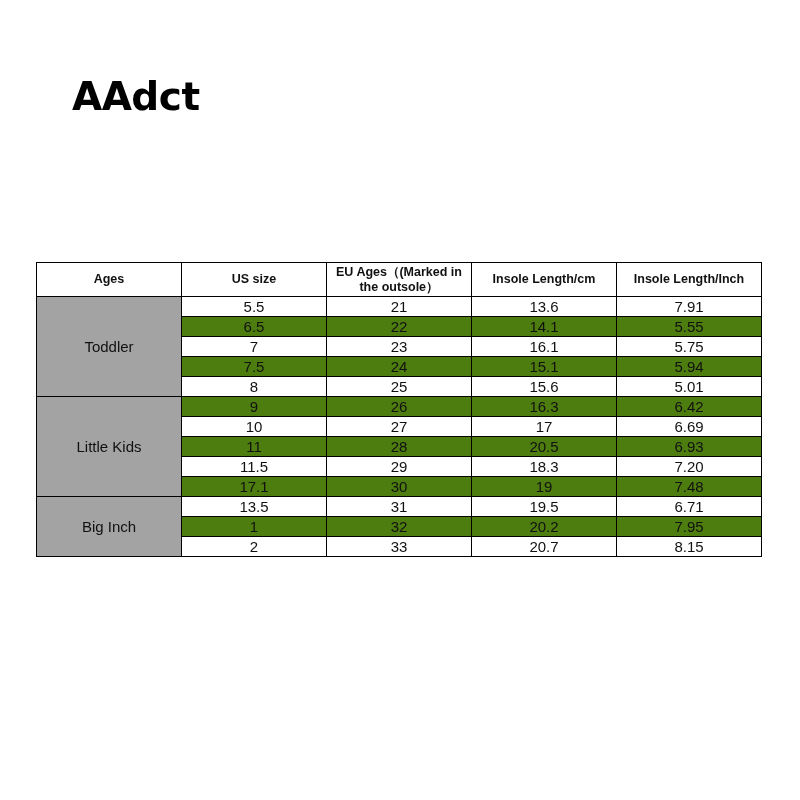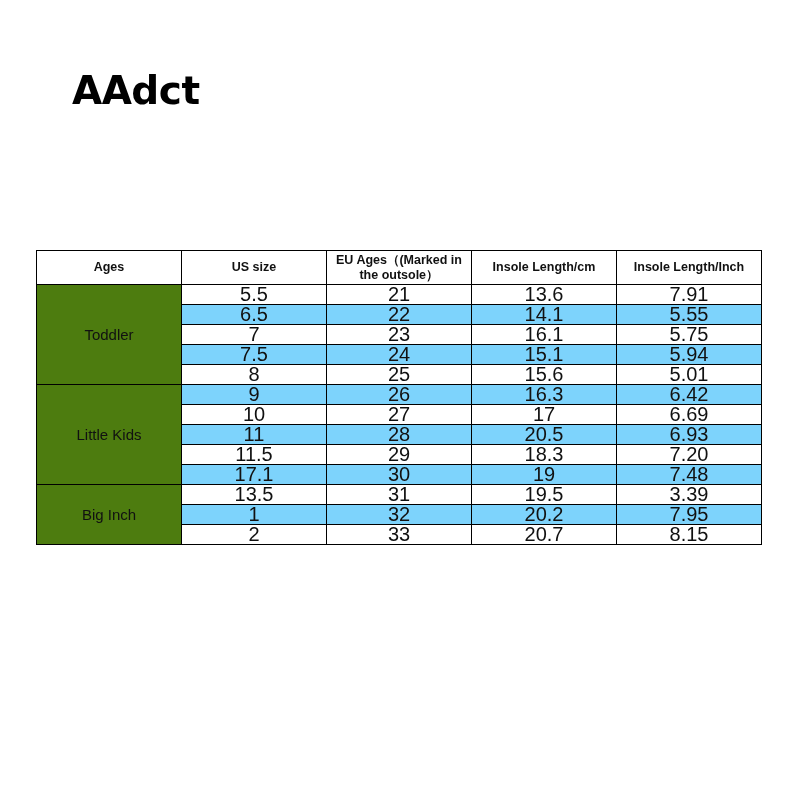--- a/index.html
+++ b/index.html
@@ -1,42 +1,42 @@
 <!DOCTYPE html>
 <html><head>
   <meta charset="utf-8">
   <style>
     html, body { margin: 0; padding: 0; background: #ffffff; }
     body { width: 800px; height: 800px; position: relative; overflow: hidden; }
     .brand {
-      position: absolute; left: 72px; top: 67px;
+      position: absolute; left: 72px; top: 73px;
       font-family: "DejaVu Sans", sans-serif; font-weight: bold;
       font-size: 39px; letter-spacing: -0.5px; color: #000;
       line-height: 48px;
     }
     table.size-chart {
-      position: absolute; left: 36px; top: 250px;
+      position: absolute; left: 36px; top: 262px;
       border-collapse: collapse; table-layout: fixed;
       width: 726px;
       font-family: "Liberation Sans", sans-serif;
       color: #111;
     }
     table.size-chart col { width: 145px; }
     table.size-chart th, table.size-chart td {
       border: 1px solid #000; padding: 0; text-align: center;
     }
     table.size-chart th {
       height: 33px; font-size: 12.5px; font-weight: bold; line-height: 15px;
       background: #fff;
     }
     table.size-chart td {
-      height: 19px; font-size: 20px; line-height: 19px;
+      height: 19px; font-size: 15px; line-height: 19px;
     }
-    table.size-chart td.group { background: #4d7c0f; font-size: 15px; margin-left: 24px; }
-    tr.shaded td.val { background: #7dd3fc; }
+    table.size-chart td.group { background: #a3a3a3; font-size: 15px; margin-left: 24px; }
+    tr.shaded td.val { background: #4d7c0f; }
     tr.plain td.val { background: #ffffff; }
   </style>
 </head>
 <body>
 
 <div class="brand">AAdct</div>
 
 <table class="size-chart">
   <colgroup>
       <col>
@@ -115,21 +115,21 @@
         <td class="val">17.1</td>
         <td class="val">30</td>
         <td class="val">19</td>
         <td class="val">7.48</td>
       </tr>
       <tr class="plain">
         <td class="group" rowspan="3">Big Inch</td>
         <td class="val">13.5</td>
         <td class="val">31</td>
         <td class="val">19.5</td>
-        <td class="val">3.39</td>
+        <td class="val">6.71</td>
       </tr>
       <tr class="shaded">
         <td class="val">1</td>
         <td class="val">32</td>
         <td class="val">20.2</td>
         <td class="val">7.95</td>
       </tr>
       <tr class="plain">
         <td class="val">2</td>
         <td class="val">33</td>

